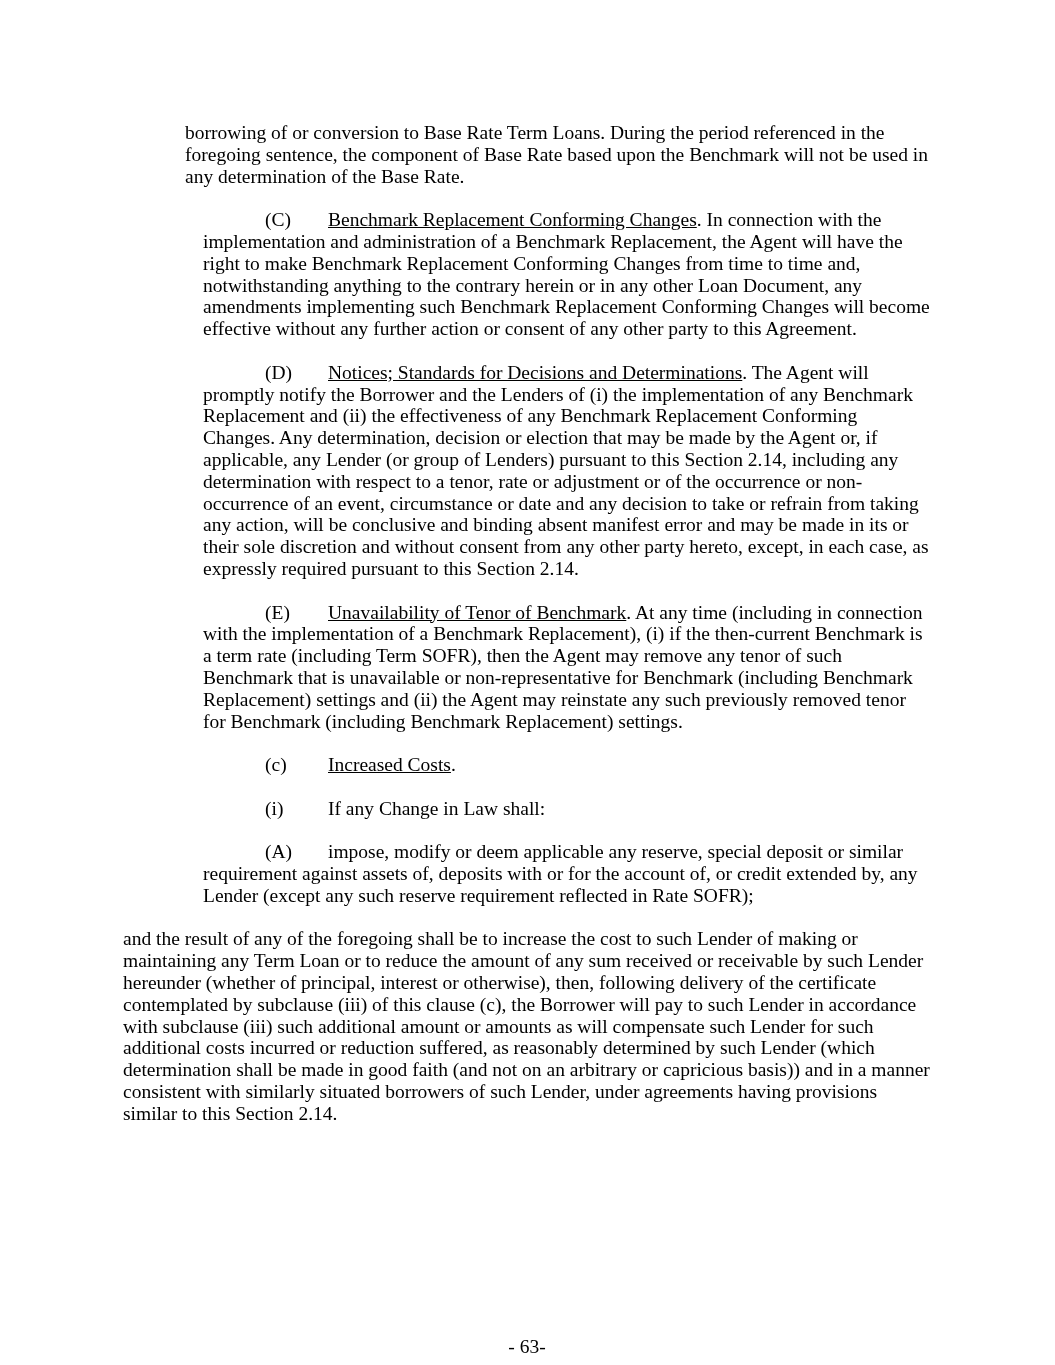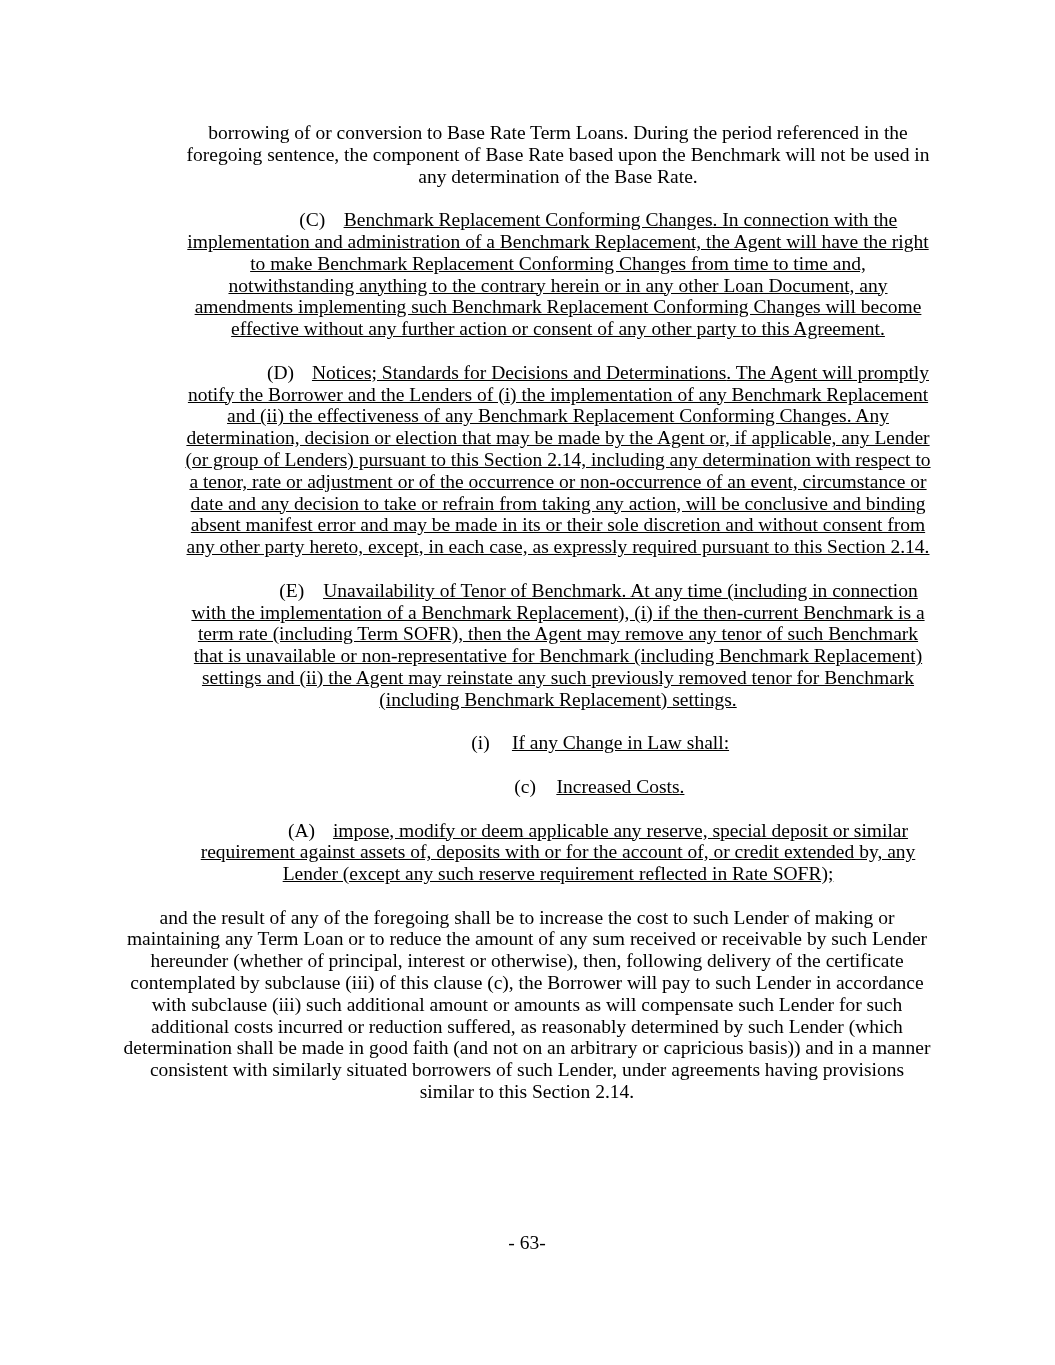--- a/index.html
+++ b/index.html
@@ -13,51 +13,51 @@
     font-size: 19.5px;
     line-height: 21.8px;
     overflow: hidden;
   }
   .content {
     position: absolute;
     left: 123px;
     top: 122px;
     width: 808px;
   }
-  .para { margin: 0 0 21.8px 0; text-align: center; }
+  .para { margin: 0 0 21.8px 0; text-align: left; }
   .cont  { margin-left: 62px; }               
-  .sub   { margin-left: 62px; text-indent: 62px; text-decoration: underline; } 
+  .sub   { margin-left: 80px; text-indent: 62px; } 
   .flush { margin-left: 0; text-indent: 0; margin-top: 11px; }   
   .lbl { display: inline-block; width: 63px; text-indent: 0; }
   .hd  { text-decoration: underline; }
   .footer {
     position: absolute;
-    top: 1232px;
+    top: 1336px;
     left: 123px;
     width: 808px;
     text-align: center;
   }
 </style>
 </head>
 <body>
 
 <div class="page">
   <div class="content">
 
     <p class="para cont"><span>borrowing of or conversion to Base Rate Term Loans. During the period referenced in the foregoing sentence, the component of Base Rate based upon the Benchmark will not be used in any determination of the Base Rate.</span></p>
 
     <p class="para sub"><span class="lbl">(C)</span><span class="hd">Benchmark Replacement Conforming Changes</span><span>. In connection with the implementation and administration of a Benchmark Replacement, the Agent will have the right to make Benchmark Replacement Conforming Changes from time to time and, notwithstanding anything to the contrary herein or in any other Loan Document, any amendments implementing such Benchmark Replacement Conforming Changes will become effective without any further action or consent of any other party to this Agreement.</span></p>
 
     <p class="para sub"><span class="lbl">(D)</span><span class="hd">Notices; Standards for Decisions and Determinations</span><span>. The Agent will promptly notify the Borrower and the Lenders of (i) the implementation of any Benchmark Replacement and (ii) the effectiveness of any Benchmark Replacement Conforming Changes. Any determination, decision or election that may be made by the Agent or, if applicable, any Lender (or group of Lenders) pursuant to this Section 2.14, including any determination with respect to a tenor, rate or adjustment or of the occurrence or non-occurrence of an event, circumstance or date and any decision to take or refrain from taking any action, will be conclusive and binding absent manifest error and may be made in its or their sole discretion and without consent from any other party hereto, except, in each case, as expressly required pursuant to this Section 2.14.</span></p>
 
     <p class="para sub"><span class="lbl">(E)</span><span class="hd">Unavailability of Tenor of Benchmark</span><span>. At any time (including in connection with the implementation of a Benchmark Replacement), (i) if the then-current Benchmark is a term rate (including Term SOFR), then the Agent may remove any tenor of such Benchmark that is unavailable or non-representative for Benchmark (including Benchmark Replacement) settings and (ii) the Agent may reinstate any such previously removed tenor for Benchmark (including Benchmark Replacement) settings.</span></p>
 
+    <p class="para sub"><span class="lbl">(c)</span><span class="hd">Increased Costs</span><span>.</span></p>
+
     <p class="para sub"><span class="lbl">(i)</span><span>If any Change in Law shall:</span></p>
-
-    <p class="para sub"><span class="lbl">(c)</span><span class="hd">Increased Costs</span><span>.</span></p>
 
     <p class="para sub"><span class="lbl">(A)</span><span>impose, modify or deem applicable any reserve, special deposit or similar requirement against assets of, deposits with or for the account of, or credit extended by, any Lender (except any such reserve requirement reflected in Rate SOFR);</span></p>
 
 
 
     <p class="para flush"><span>and the result of any of the foregoing shall be to increase the cost to such Lender of making or maintaining any Term Loan or to reduce the amount of any sum received or receivable by such Lender hereunder (whether of principal, interest or otherwise), then, following delivery of the certificate contemplated by subclause (iii) of this clause (c), the Borrower will pay to such Lender in accordance with subclause (iii) such additional amount or amounts as will compensate such Lender for such additional costs incurred or reduction suffered, as reasonably determined by such Lender (which determination shall be made in good faith (and not on an arbitrary or capricious basis)) and in a manner consistent with similarly situated borrowers of such Lender, under agreements having provisions similar to this Section 2.14.</span></p>
 
   </div>
 
   <div class="footer"><span>- 63-</span></div>

